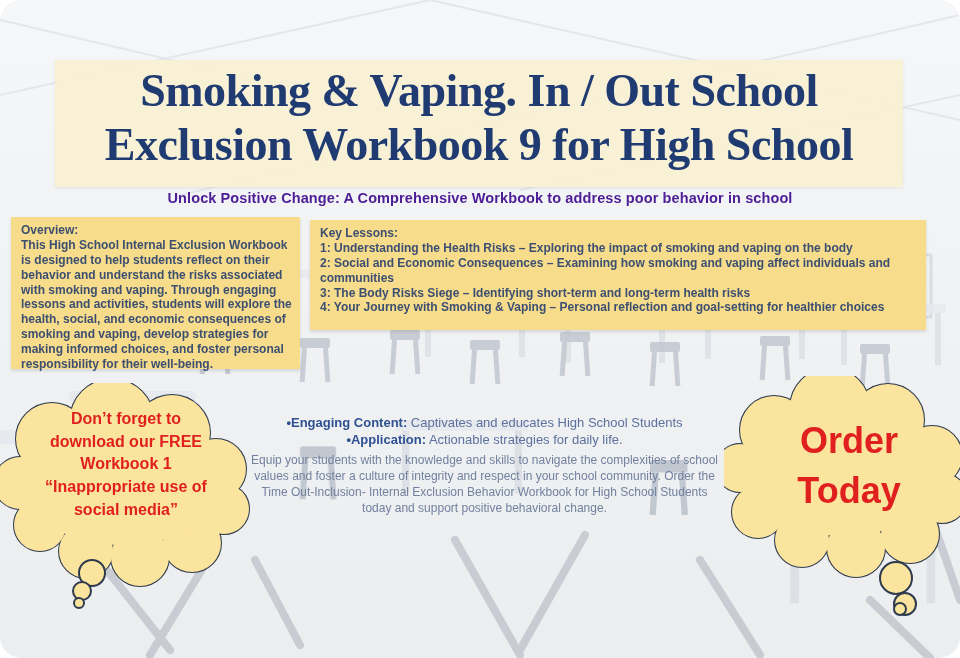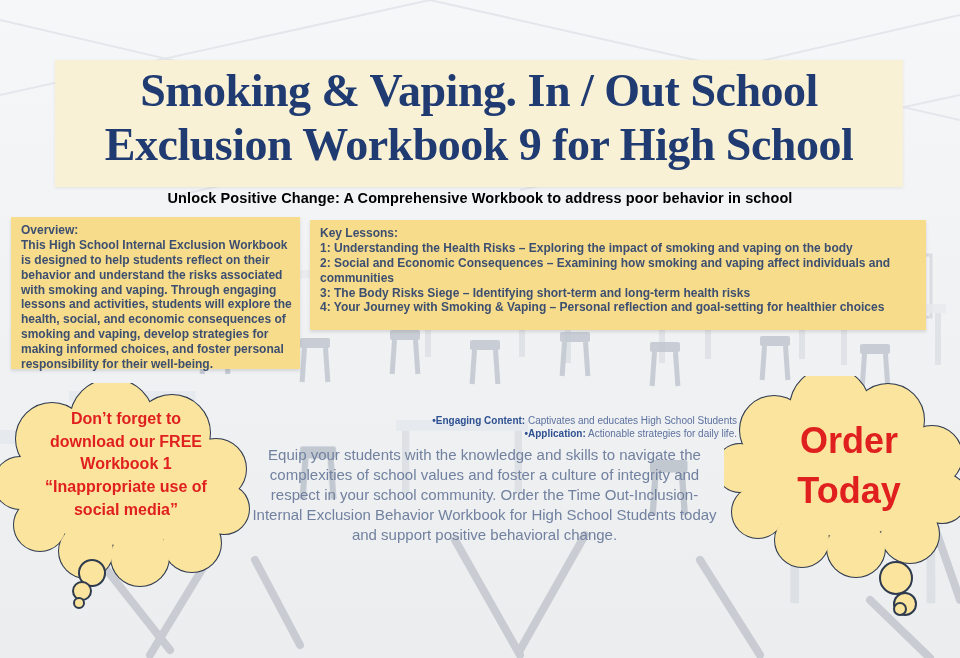--- a/index.html
+++ b/index.html
@@ -1,33 +1,33 @@
 <!DOCTYPE html>
 <html><head>
 <meta charset="utf-8">
 <style>
   html,body{margin:0;padding:0;}
   .page{
     position:relative;width:960px;height:658px;overflow:hidden;
-    background:#f2f3f5;font-family:"Liberation Sans",sans-serif;
+    background:#f2f3f5;font-family:"Liberation Sans",sans-serif;border-radius:22px;
   }
   .bg{position:absolute;left:0;top:0;width:960px;height:658px;z-index:0;}
   
   .banner{
     position:absolute;left:55px;top:60px;width:848px;height:127px;
     background:rgba(248,240,211,0.96);z-index:2;text-align:center;
     box-shadow:0 1px 3px rgba(120,110,70,0.12);
   }
   .banner h1{
     margin:4px 0 0 0;font-family:"Liberation Serif",serif;font-weight:bold;
     font-size:46px;line-height:1.17;color:#1f3b72;letter-spacing:-0.5px;
   }
   .subtitle{
     position:absolute;left:0;right:0;top:190px;z-index:2;text-align:center;
-    font-size:14.5px;font-weight:bold;color:#000000;letter-spacing:0.1px;
+    font-size:14.5px;font-weight:bold;color:#4c1d95;letter-spacing:0.1px;
   }
   
   .infobox{
     position:absolute;background:#f7dc8c;color:#3d4f70;font-weight:bold;
     font-size:12px;line-height:1.24;padding:6px 2px 8px 10px;z-index:2;
     box-shadow:0 2px 3px rgba(90,90,90,0.18);
   }
   .overview-box{left:11px;top:217px;width:277px;height:138px;}
   .keylessons-box{left:310px;top:220px;width:604px;height:96px;}
   .infobox .hd{display:block;}
@@ -39,24 +39,24 @@
     position:absolute;z-index:4;text-align:center;font-weight:bold;color:#e01f1f;
   }
   .cloud-left-text{left:40px;top:408px;width:172px;font-size:16px;line-height:1.42;}
   .cloud-right-text{left:764px;top:416px;width:170px;font-size:36px;line-height:1.38;}
   .cloud-right-text span{display:block;}
   
   .why{
     position:absolute;left:232px;top:414px;width:505px;z-index:2;text-align:center;
   }
   .why-heading{font-size:19px;font-weight:bold;color:#2d4e8e;margin:0 0 3px 0;}
-  .why-bullet{font-size:10px;line-height:1.32;color:#5d719f;text-align:right;}
+  .why-bullet{font-size:13px;line-height:1.32;color:#5d719f;}
   .why-bullet .lbl{font-weight:bold;color:#2f5191;}
   .why-paragraph{
-    width:470px;margin:5px auto 12px auto;font-size:15px;line-height:1.33;color:#71819f;
+    width:470px;margin:5px auto 12px auto;font-size:12px;line-height:1.33;color:#71819f;
   }
 </style>
 </head>
 <body>
 
 <div class="page">
 
   <svg class="bg" viewBox="0 0 960 658" xmlns="http://www.w3.org/2000/svg">
     <defs>
       <linearGradient id="bgGrad" x1="0" y1="0" x2="0" y2="1">

